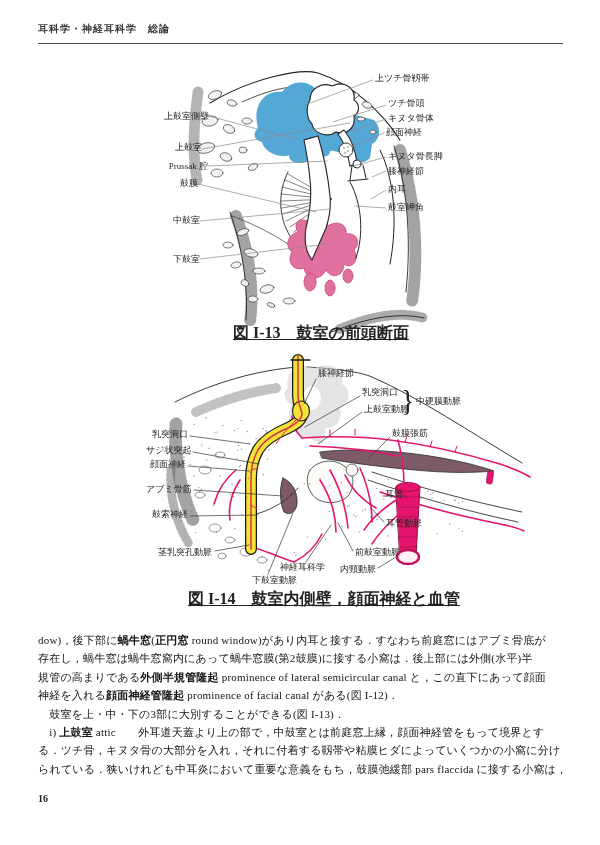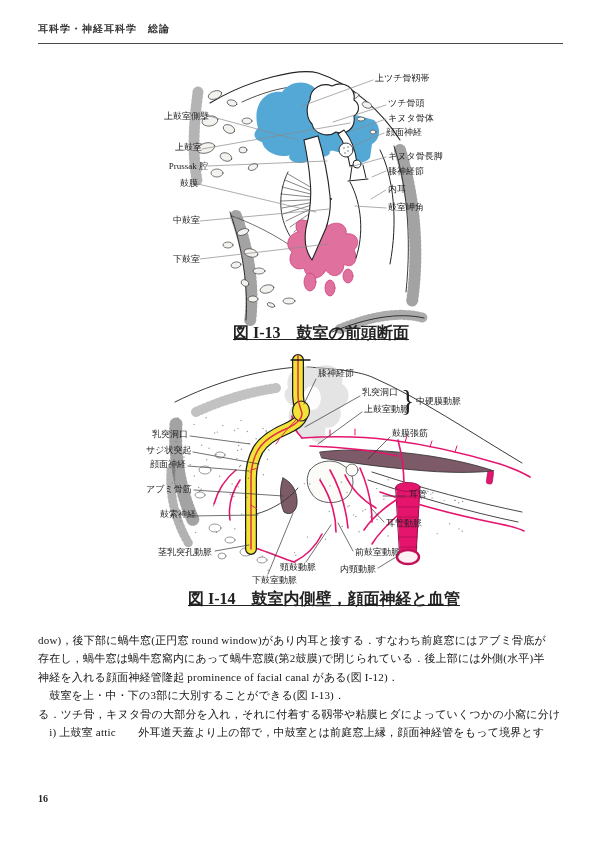--- a/index.html
+++ b/index.html
@@ -11,21 +11,21 @@
   .hdr-rule{position:absolute;left:38px;top:43px;width:525px;height:1px;background:#4a4a4a;}
   .cap{position:absolute;font-size:16px;font-weight:700;color:#222;white-space:nowrap;text-decoration:underline;}
   .cap13{left:233px;top:323px;}
   .cap14{left:188px;top:589px;}
   .lb{position:absolute;font-size:9px;color:#222;white-space:nowrap;line-height:1;}
   .brace{position:absolute;left:401px;top:386px;font-size:28px;font-weight:300;color:#222;
          transform:scaleY(1.05);transform-origin:top left;line-height:1;}
   .body-text{position:absolute;left:38px;top:631px;width:527px;font-size:11px;line-height:18.4px;
              color:#141414;letter-spacing:0.2px;}
   .bl{white-space:nowrap;}
-  .bl b{font-weight:400;}
+  .bl b{font-weight:700;}
   .pagenum{position:absolute;left:38px;top:793px;font-size:10px;font-weight:700;color:#222;}
 </style>
 </head>
 <body>
 
 <div class="page">
 
 <svg id="art" width="600" height="845" viewBox="0 0 600 845">
 
   <g fill="none" stroke-linecap="round">
@@ -376,34 +376,36 @@
 <div class="lb" style="left:318px;top:369px">膝神経節</div>
 <div class="lb" style="left:362px;top:388px">乳突洞口</div>
 <div class="lb" style="left:364px;top:405px">上鼓室動脈</div>
 <div class="brace">}</div>
 <div class="lb" style="left:416px;top:397px">中硬膜動脈</div>
 <div class="lb" style="left:392px;top:429px">鼓膜張筋</div>
 <div class="lb" style="left:152px;top:430px">乳突洞口</div>
 <div class="lb" style="left:146px;top:446px">サジ状突起</div>
 <div class="lb" style="left:150px;top:460px">顔面神経</div>
 <div class="lb" style="left:146px;top:485px">アブミ骨筋</div>
-<div class="lb" style="left:160px;top:510px">鼓索神経</div>
+<div class="lb" style="left:152px;top:510px">鼓索神経</div>
 <div class="lb" style="left:158px;top:548px">茎乳突孔動脈</div>
-<div class="lb" style="left:409px;top:490px">耳管</div>
+<div class="lb" style="left:385px;top:490px">耳管</div>
 <div class="lb" style="left:386px;top:519px">耳管動脈</div>
 <div class="lb" style="left:355px;top:548px">前鼓室動脈</div>
 <div class="lb" style="left:340px;top:565px">内頸動脈</div>
-<div class="lb" style="left:280px;top:563px">頸鼓動脈</div>
+<div class="lb" style="left:280px;top:563px">神経耳科学</div>
 <div class="lb" style="left:252px;top:576px">下鼓室動脈</div>
 <div class="cap cap14">図 I-14　鼓室内側壁，顔面神経と血管</div>
 
 <div class="body-text">
   <div class="bl"><span>dow)，後下部に</span><b>蝸牛窓</b><span>(</span><b>正円窓</b><span> round window)があり内耳と接する．すなわち前庭窓にはアブミ骨底が</span></div>
-  <div class="bl"><span>存在し，蝸牛窓は蝸牛窓窩内にあって蝸牛窓膜(第2鼓膜)で閉じられている．後上部には外側(水平)半</span></div>
+  <div class="bl"><span>存在し，蝸牛窓は蝸牛窓窩内にあって蝸牛窓膜(第2鼓膜)に接する小窩は．後上部には外側(水平)半</span></div>
+  <div class="bl"><span>規管の高まりである</span><b>外側半規管隆起</b><span> prominence of lateral semicircular canal と，この直下にあって顔面</span></div>
   <div class="bl"><span>神経を入れる</span><b>顔面神経管隆起</b><span> prominence of facial canal がある(図 I-12)．</span></div>
   <div class="bl"><span>　鼓室を上・中・下の3部に大別することができる(図 I-13)．</span></div>
+  <div class="bl"><span>　i) </span><b>上鼓室</b><span> attic　　外耳道天蓋より上の部で，中鼓室とは前庭窓上縁，顔面神経管をもって境界とす</span></div>
   <div class="bl"><span>る．ツチ骨，キヌタ骨の大部分を入れ，それに付着する靱帯や粘膜ヒダによっていくつかの小窩に分け</span></div>
-  <div class="bl"><span>　i) </span><b>上鼓室</b><span> attic　　外耳道天蓋より上の部で，中鼓室とは前庭窓上縁，顔面神経管をもって境界とす</span></div>
+  <div class="bl"><span>られている．狭いけれども中耳炎において重要な意義をもち，鼓膜弛緩部 pars flaccida に接する小窩は，</span></div>
 </div>
 
 <div class="pagenum">16</div>
 
 </div>
 
 </body></html>

